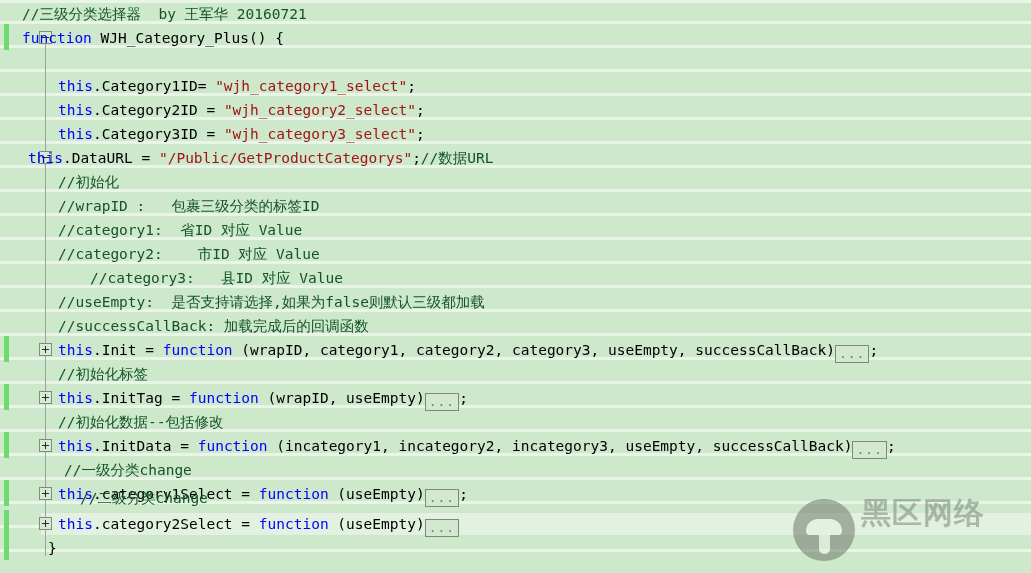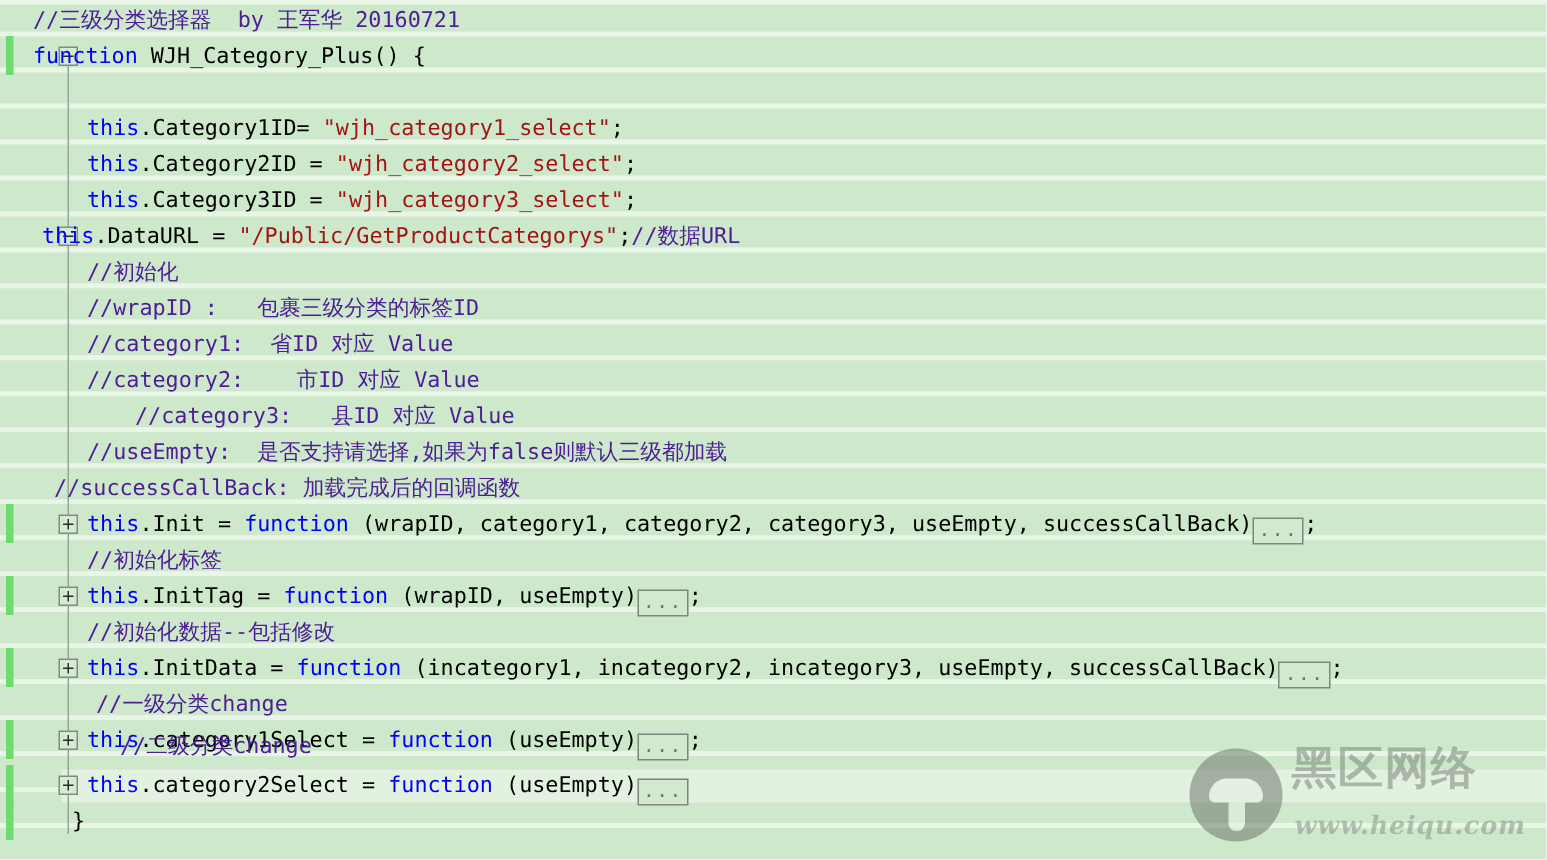--- a/index.html
+++ b/index.html
@@ -166,21 +166,21 @@
     position: absolute;
     left: 0;
     height: 24px;
     line-height: 24px;
     white-space: pre;
     padding-left: 22px;
   }
 
   .kw   { color: #0000ff; }
   .str  { color: #a31515; }
-  .cmt  { color: #4c1d95; }
+  .cmt  { color: #14532d; }
   .pln  { color: #000000; }
 
   .ellipsis {
     display: inline-block;
     box-sizing: border-box;
     border: 1px solid #7d877d;
     background: #d2e8cf;
     color: #6f7a6f;
     line-height: 16px;
     height: 18px;
@@ -226,35 +226,34 @@
       <div class="line" style="top: 74px; padding-left: 58px; text-align: center;"><span class="kw">this</span><span class="pln">.Category1ID= </span><span class="str">"wjh_category1_select"</span><span class="pln">;</span></div>
       <div class="line" style="top: 98px; padding-left: 58px;"><span class="kw">this</span><span class="pln">.Category2ID = </span><span class="str">"wjh_category2_select"</span><span class="pln">;</span></div>
       <div class="line" style="top: 122px; padding-left: 58px;"><span class="kw">this</span><span class="pln">.Category3ID = </span><span class="str">"wjh_category3_select"</span><span class="pln">;</span></div>
       <div class="line" style="top: 146px; padding-left: 28px;"><span class="kw">this</span><span class="pln">.DataURL = </span><span class="str">"/Public/GetProductCategorys"</span><span class="pln">;</span><span class="cmt">//数据URL</span></div>
       <div class="line" style="top: 170px; padding-left: 58px;"><span class="cmt">//初始化</span></div>
       <div class="line" style="top: 194px; padding-left: 58px;"><span class="cmt">//wrapID :   包裹三级分类的标签ID</span></div>
       <div class="line" style="top: 218px; padding-left: 58px;"><span class="cmt">//category1:  省ID 对应 Value</span></div>
       <div class="line" style="top: 242px; padding-left: 58px;"><span class="cmt">//category2:    市ID 对应 Value</span></div>
       <div class="line" style="top: 266px; padding-left: 90px;"><span class="cmt">//category3:   县ID 对应 Value</span></div>
       <div class="line" style="top: 290px; padding-left: 58px;"><span class="cmt">//useEmpty:  是否支持请选择,如果为false则默认三级都加载</span></div>
-      <div class="line" style="top: 314px; padding-left: 36px;"><span class="cmt">//successCallBack: 加载完成后的回调函数</span></div>
+      <div class="line" style="top: 314px; padding-left: 58px;"><span class="cmt">//successCallBack: 加载完成后的回调函数</span></div>
       <div class="line" style="top: 338px; padding-left: 58px;"><span class="kw">this</span><span class="pln">.Init = </span><span class="kw">function</span><span class="pln"> (wrapID, category1, category2, category3, useEmpty, successCallBack)</span><span class="ellipsis">...</span><span class="pln">;</span></div>
       <div class="line" style="top: 362px; padding-left: 58px;"><span class="cmt">//初始化标签</span></div>
       <div class="line" style="top: 386px; padding-left: 58px;"><span class="kw">this</span><span class="pln">.InitTag = </span><span class="kw">function</span><span class="pln"> (wrapID, useEmpty)</span><span class="ellipsis">...</span><span class="pln">;</span></div>
       <div class="line" style="top: 410px; padding-left: 58px;"><span class="cmt">//初始化数据--包括修改</span></div>
       <div class="line" style="top: 434px; padding-left: 58px;"><span class="kw">this</span><span class="pln">.InitData = </span><span class="kw">function</span><span class="pln"> (incategory1, incategory2, incategory3, useEmpty, successCallBack)</span><span class="ellipsis">...</span><span class="pln">;</span></div>
       <div class="line" style="top: 458px; padding-left: 64px;"><span class="cmt">//一级分类change</span></div>
       <div class="line" style="top: 482px; padding-left: 58px;"><span class="kw">this</span><span class="pln">.category1Select = </span><span class="kw">function</span><span class="pln"> (useEmpty)</span><span class="ellipsis">...</span><span class="pln">;</span></div>
       <div class="line" style="top: 486px; padding-left: 80px;"><span class="cmt">//二级分类change</span></div>
       <div class="line" style="top: 512px; padding-left: 58px;"><span class="kw">this</span><span class="pln">.category2Select = </span><span class="kw">function</span><span class="pln"> (useEmpty)</span><span class="ellipsis">...</span></div>
       <div class="line" style="top: 536px; padding-left: 48px;"><span class="pln">}</span></div>
     </div>
 
   <div class="watermark">
     <div class="wm-logo">
       <div class="wm-cap"></div>
       <div class="wm-stem"></div>
     </div>
     <div class="wm-cn">黑区网络</div>
-    <div class="wm-url">www.heiqu.com</div>
   </div>
 
 </div>
 
 </body></html>

